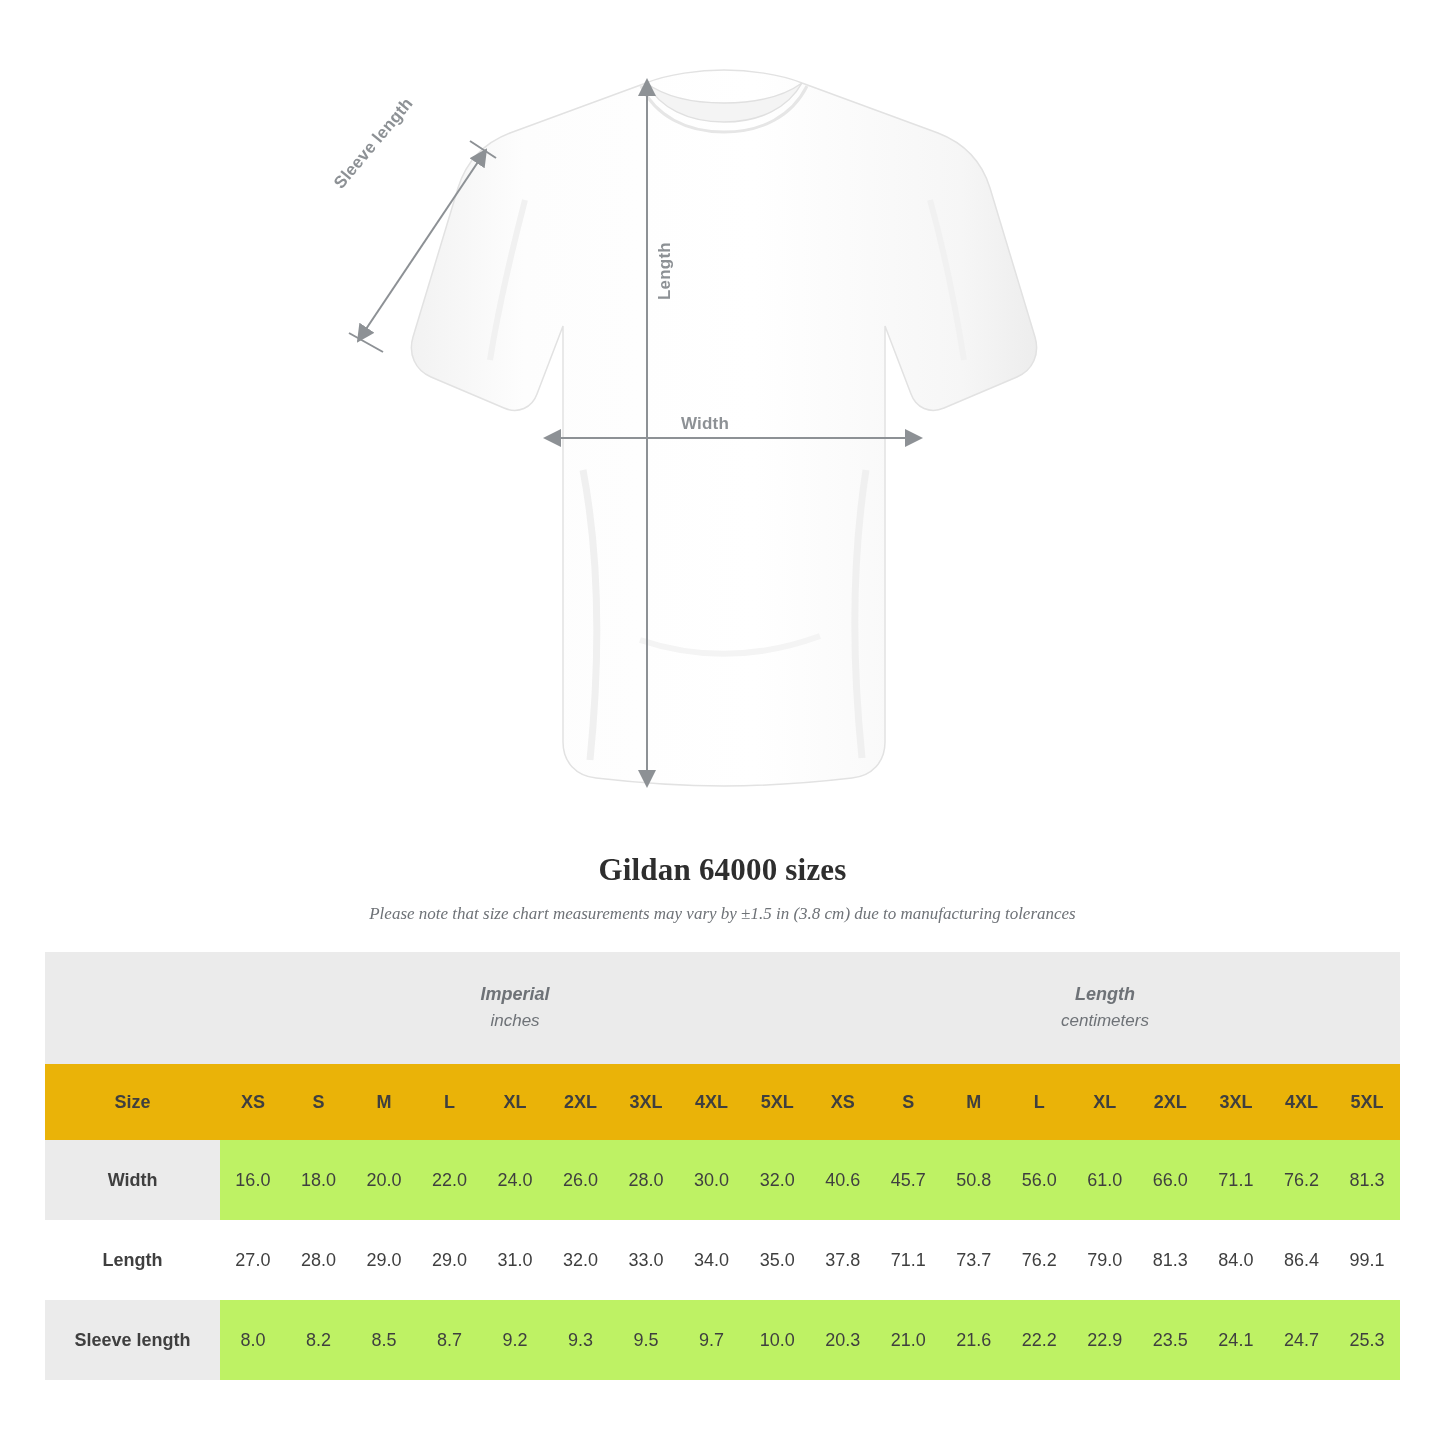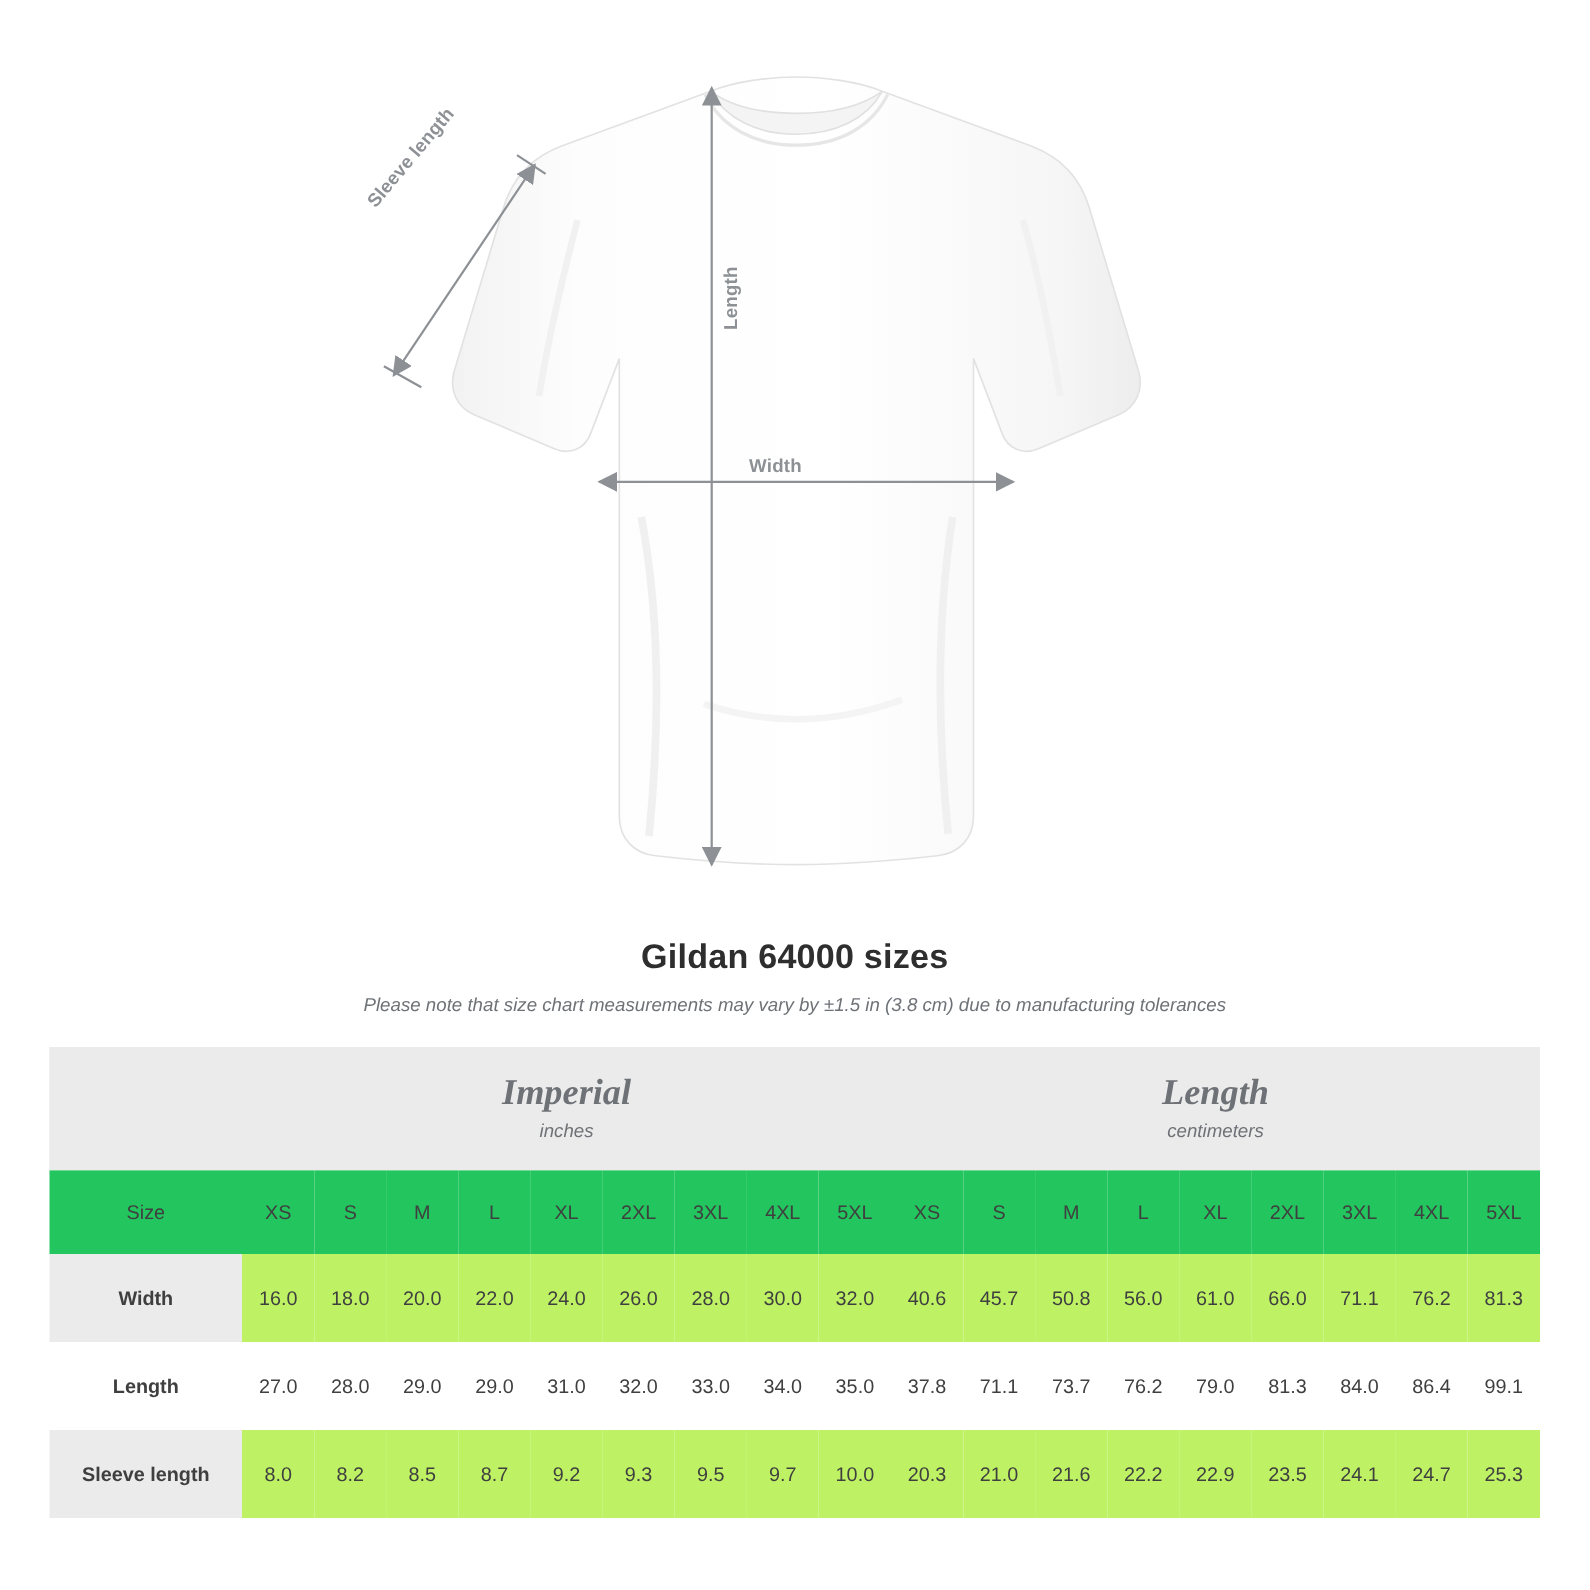--- a/index.html
+++ b/index.html
@@ -48,20 +48,21 @@
   }
   .label-width {
     left: 681px;
     top: 414px;
   }
 
   
   .title-block {
     text-align: center;
     margin-top: 22px;
+    font-family: Liberation Serif, serif;
   }
   .chart-title {
     font-size: 31px;
     font-weight: bold;
     color: #2e2e2e;
     margin: 0;
     letter-spacing: 0.2px;
   }
   .chart-note {
     font-size: 17px;
@@ -83,48 +84,47 @@
   table.size-table td {
     text-align: center;
     vertical-align: middle;
     border: 0;
   }
   .unit-head {
     height: 110px;
     background: #ebebeb;
   }
   .unit-title {
-    font-size: 33px;
+    font-size: 18px;
     font-style: italic;
     font-weight: bold;
     color: #6e7277;
     line-height: 1.05;
-    font-family: Liberation Serif, serif;
   }
   .unit-sub {
     font-size: 17px;
     font-style: italic;
     color: #6e7277;
     margin-top: 7px;
     text-align: center;
   }
   .row-header-cell {
     font-size: 18px;
     font-weight: bold;
     color: #4a4a4a;
     background: #ffffff;
   }
   tr.r-odd .row-header-cell { background: #ebebeb; }
   .size-head-row td,
   .size-head-row th {
     height: 74px;
     font-size: 18px;
-    font-weight: normal;
+    font-weight: bold;
     color: #3f3f3f;
-    background: #22c55e;
+    background: #eab308;
   }
   .data-row td {
     height: 78px;
     font-size: 18px;
     color: #3f3f3f;
   }
   tr.r-odd td { background: #bef264; }
   tr.r-even td { background: #ffffff; }
   .col-label { width: 175px; }
   .col-val { width: 65.5px; }

